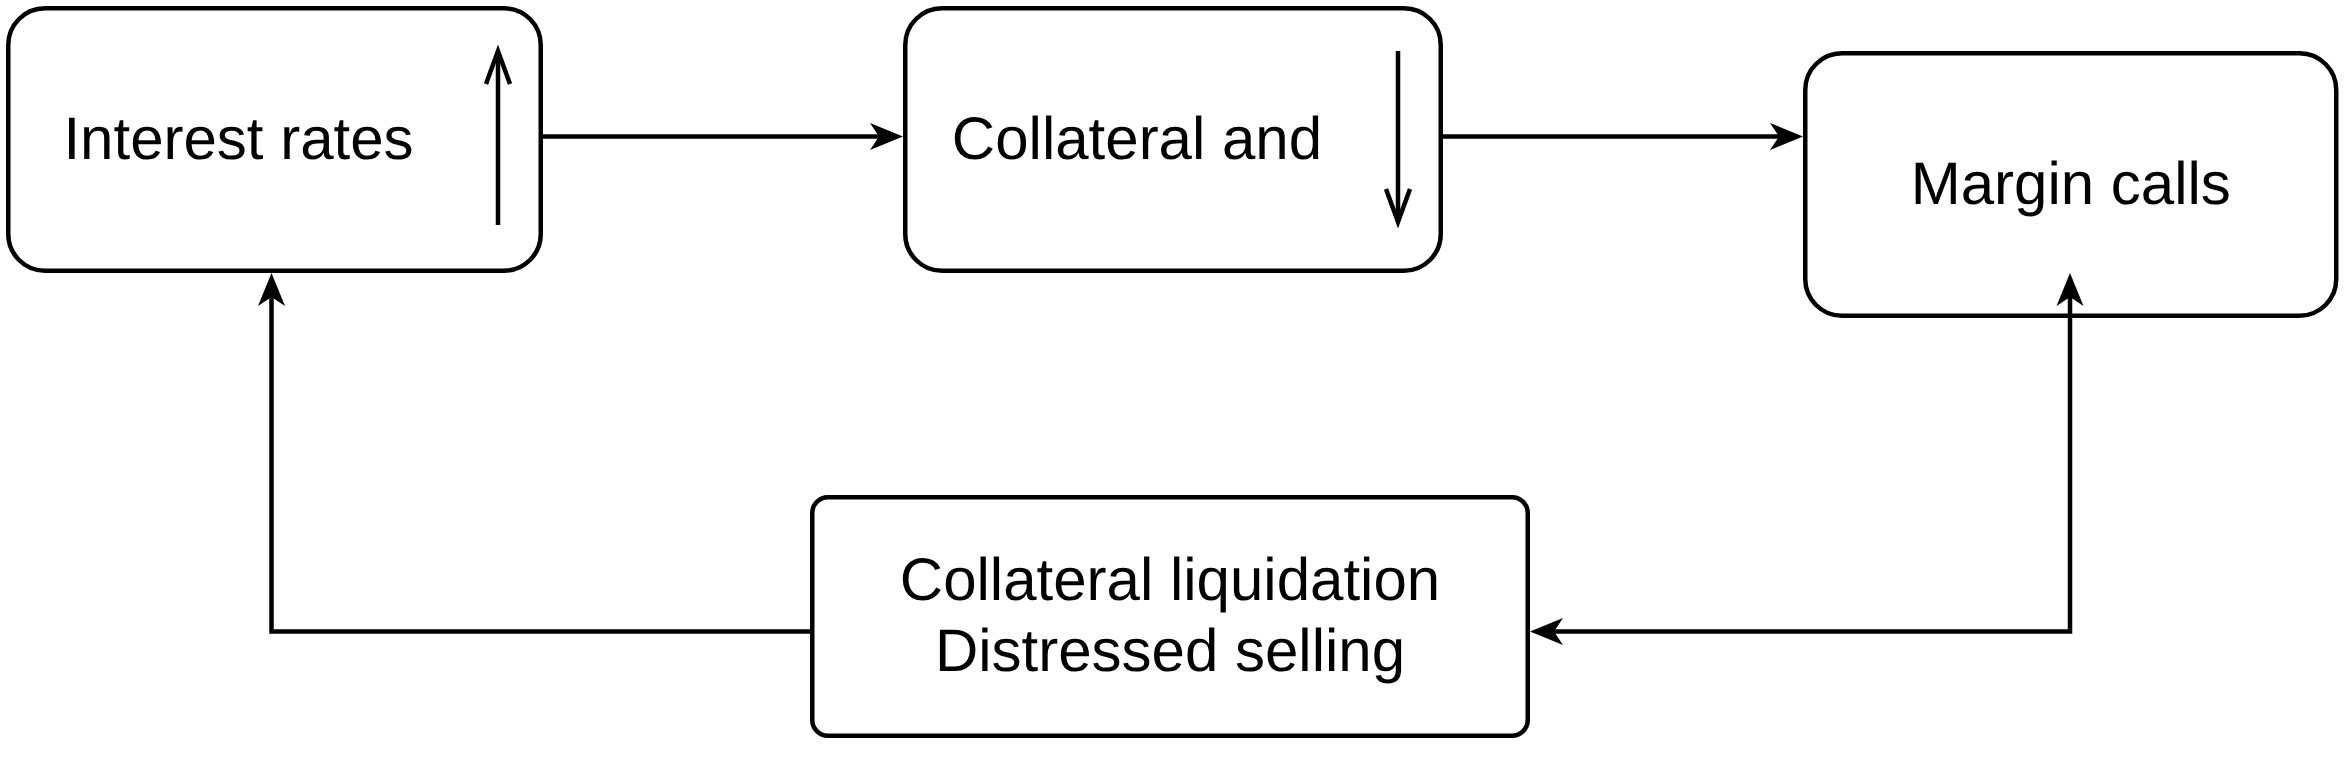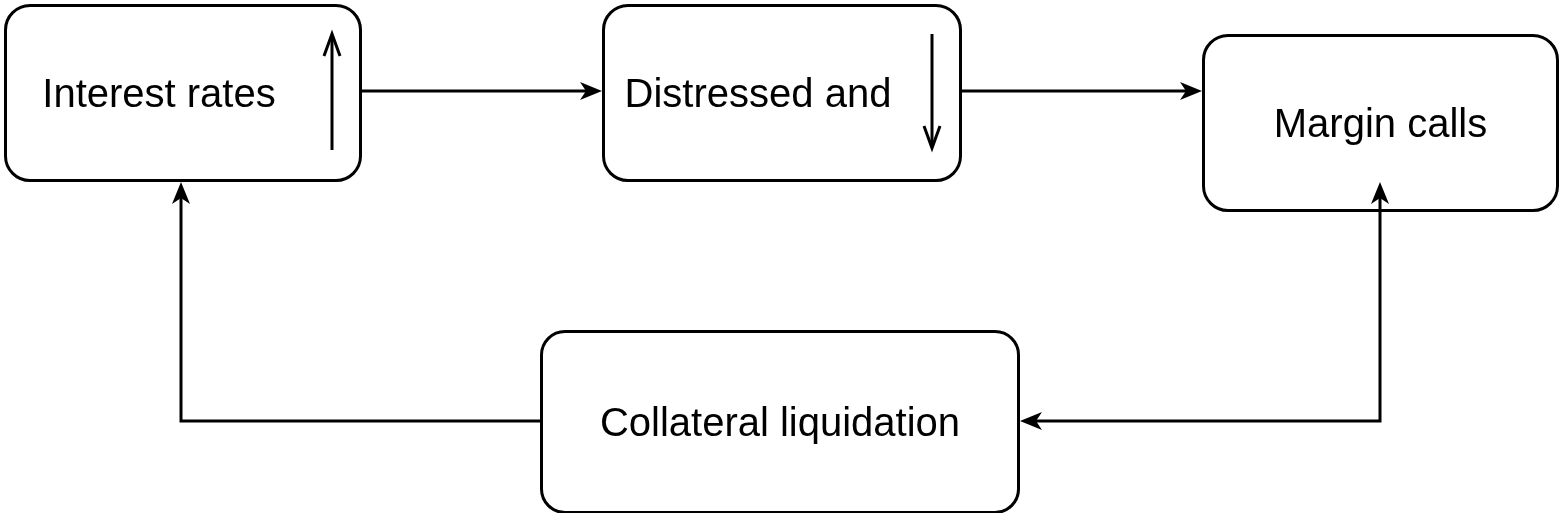--- a/index.html
+++ b/index.html
@@ -29,21 +29,21 @@
     text-align: center;
     font-size: 40px;
     line-height: 47px;
     z-index: 1;
   }
   .node span { display: block; white-space: nowrap; }
 
   #node-interest-rates        { left: 4px;    top: 4px;   width: 358px; height: 178px; justify-content: center; }
   #node-collateral-positions  { left: 602px;  top: 4px;   width: 360px; height: 178px; }
   #node-margin-calls          { left: 1202px; top: 4px;   width: 357px; height: 178px; margin-top: 30px; }
-  #node-collateral-liquidation{ left: 540px;  top: 330px; width: 480px; height: 184px; border-radius: 25px; }
+  #node-collateral-liquidation{ left: 540px;  top: 330px; width: 480px; height: 162px; border-radius: 12px; }
 
   
   #node-interest-rates .lines,
   #node-collateral-positions .lines { margin-right: 48px; }
 
   svg.overlay {
     position: absolute;
     left: 0;
     top: 0;
     width: 1563px;
@@ -67,33 +67,34 @@
 <div class="canvas">
 
   <div class="node" id="node-interest-rates">
     <div class="lines">
       <span>Interest rates</span>
     </div>
   </div>
 
   <div class="node" id="node-collateral-positions">
     <div class="lines">
-      <span>Distressed and</span>
+      <span>Collateral and</span>
     </div>
   </div>
 
   <div class="node" id="node-margin-calls">
     <div class="lines">
       <span>Margin calls</span>
     </div>
   </div>
 
   <div class="node" id="node-collateral-liquidation">
     <div class="lines">
       <span>Collateral liquidation</span>
+      <span>Distressed selling</span>
     </div>
   </div>
 
   <svg class="overlay" viewBox="0 0 1563 513">
 
     <g>
       <line class="stroke" x1="362" y1="91" x2="586" y2="91"></line>
       <polygon class="head" points="602,91 580,82 586,91 580,100"></polygon>
     </g>
 

